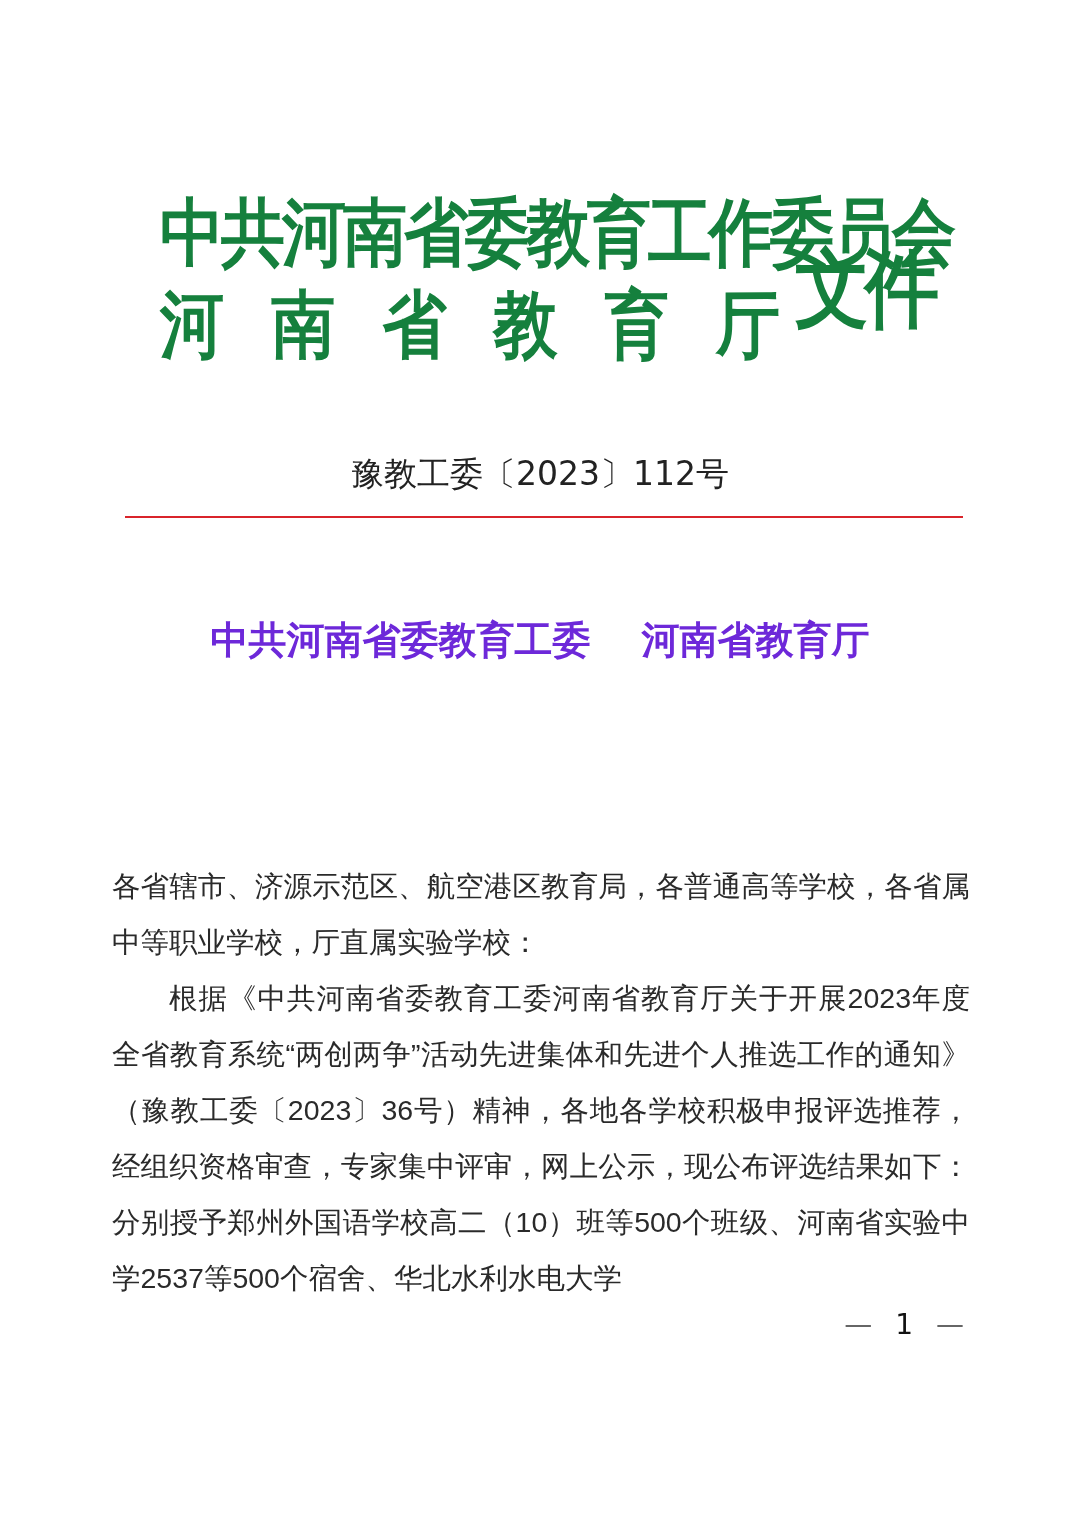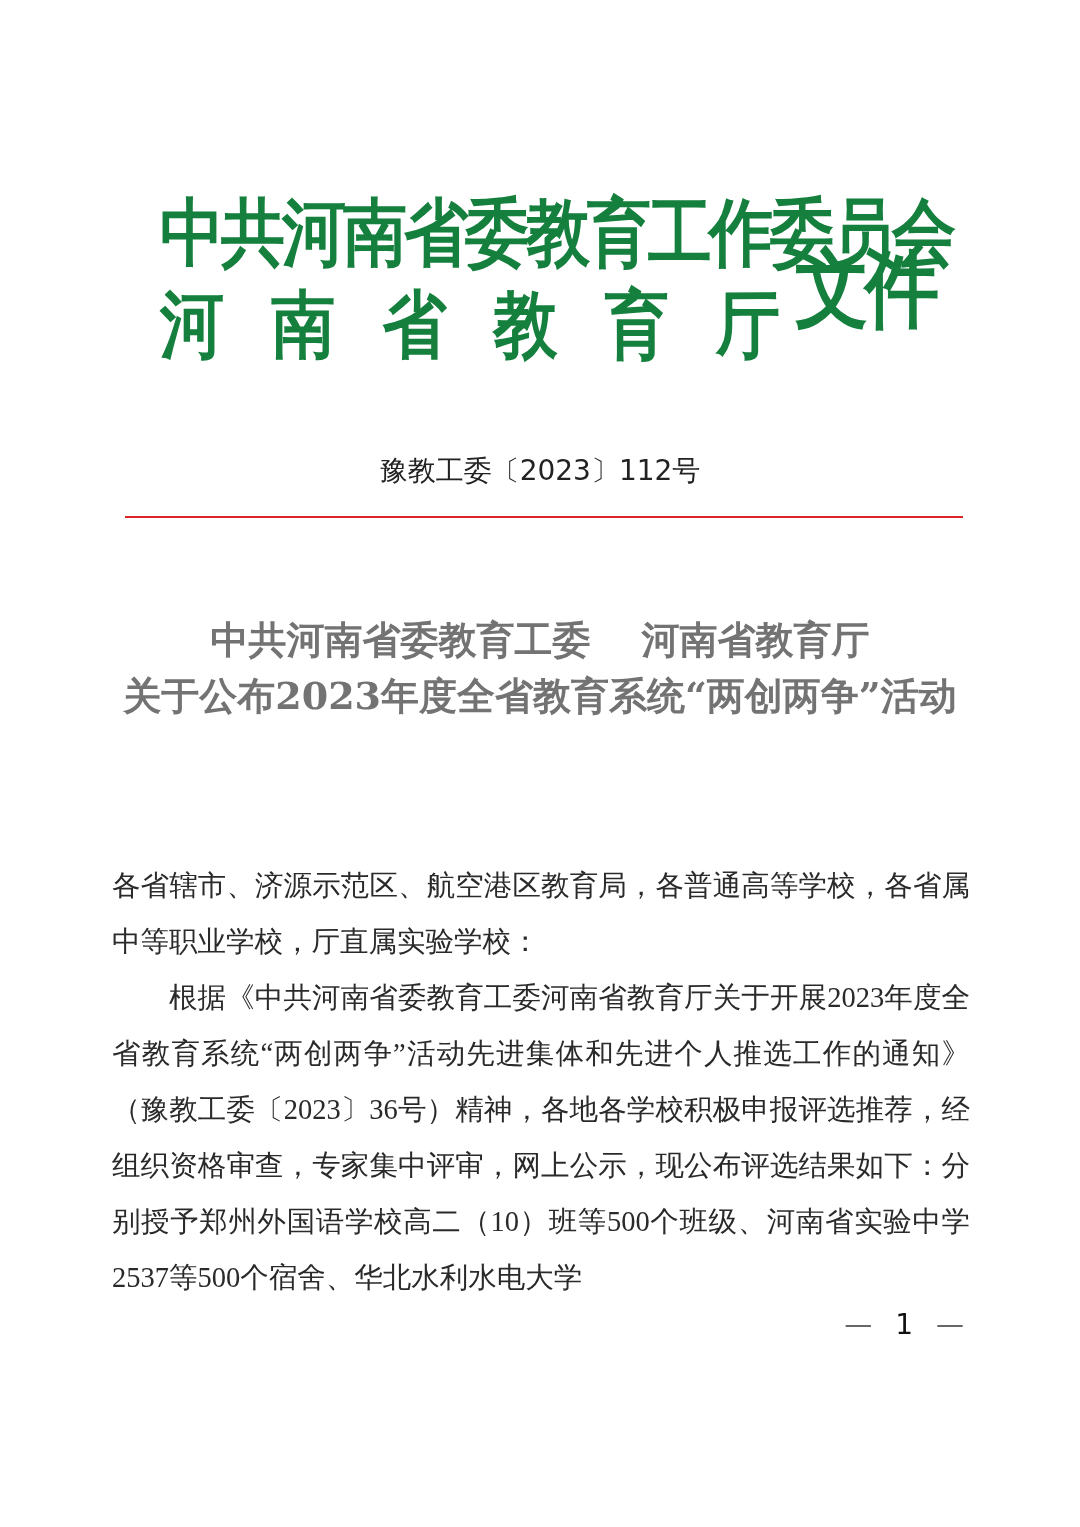--- a/index.html
+++ b/index.html
@@ -5,28 +5,28 @@
   html, body { margin:0; padding:0; background:#ffffff; }
   body { width:1080px; height:1527px; position:relative; overflow:hidden;
          font-family: "DejaVu Serif", "Liberation Serif", serif; color:#1a1a1a; }
   .masthead { position:absolute; left:160px; top:192px; width:780px; height:180px; color:#15803d; }
   .mh-line1 { position:absolute; left:0; top:0; font-size:64px; font-weight:bold; letter-spacing:-3px;
               white-space:nowrap; transform:scaleY(1.15); transform-origin:top left; line-height:70px; }
   .mh-line2 { position:absolute; left:0; top:92px; width:620px; display:flex; justify-content:space-between;
               font-size:64px; font-weight:bold; line-height:70px; transform:scaleY(1.15); transform-origin:top left; }
   .mh-wenjian { position:absolute; left:635px; top:50px; font-size:74px; font-weight:bold; line-height:80px;
                 transform:scaleY(1.15); transform-origin:top left; white-space:nowrap; letter-spacing:-4px; }
-  .docno { position:absolute; left:0; width:1080px; top:452px; text-align:center; font-size:28px;
+  .docno { position:absolute; left:0; width:1080px; top:452px; text-align:center; font-size:33px;
            font-family:"DejaVu Sans","Liberation Sans",sans-serif; color:#222; }
   .redline { position:absolute; left:125px; top:516px; width:838px; height:2px; background:#d9242b; }
   .title { position:absolute; left:0; width:1080px; top:612px; text-align:center; font-weight:bold;
-           font-size:38px; line-height:56px; color:#737373; }
+           font-size:38px; line-height:56px; color:#6d28d9; }
   .title div { white-space:nowrap; }
   .body { position:absolute; left:112px; width:858px; top:858px; font-size:28.5px; line-height:56px;
-          font-family:Liberation Serif, serif; color:#2a2a2a; }
+          font-family:Liberation Sans, sans-serif; color:#2a2a2a; }
   .body p { margin:0; text-align:justify; }
   .indent { text-indent:57px; }
   .pagenum { position:absolute; right:116px; top:1308px; font-size:28px;
              font-family:"DejaVu Sans","Liberation Sans",sans-serif; color:#111; }
   .pagenum .dash { color:#666; }
 </style>
 </head>
 <body>
 
 <div class="masthead">
@@ -40,21 +40,20 @@
     <span>厅</span>
   </div>
   <div class="mh-wenjian">文件</div>
 </div>
 
 <div class="docno">豫教工委〔2023〕112号</div>
 <div class="redline"></div>
 
 <div class="title">
   <div>中共河南省委教育工委　 河南省教育厅</div>
-  <div>关于公布2023年度全省教育系统“两创两争”活动</div>
 </div>
 
 <div class="body">
   <p>各省辖市、济源示范区、航空港区教育局，各普通高等学校，各省属中等职业学校，厅直属实验学校：</p>
   <p class="indent">根据《中共河南省委教育工委河南省教育厅关于开展2023年度全省教育系统“两创两争”活动先进集体和先进个人推选工作的通知》（豫教工委〔2023〕36号）精神，各地各学校积极申报评选推荐，经组织资格审查，专家集中评审，网上公示，现公布评选结果如下：分别授予郑州外国语学校高二（10）班等500个班级、河南省实验中学2537等500个宿舍、华北水利水电大学</p>
 </div>
 
 <div class="pagenum">
   <span class="dash">—</span>
   <span style="margin:0 14px;">1</span>

